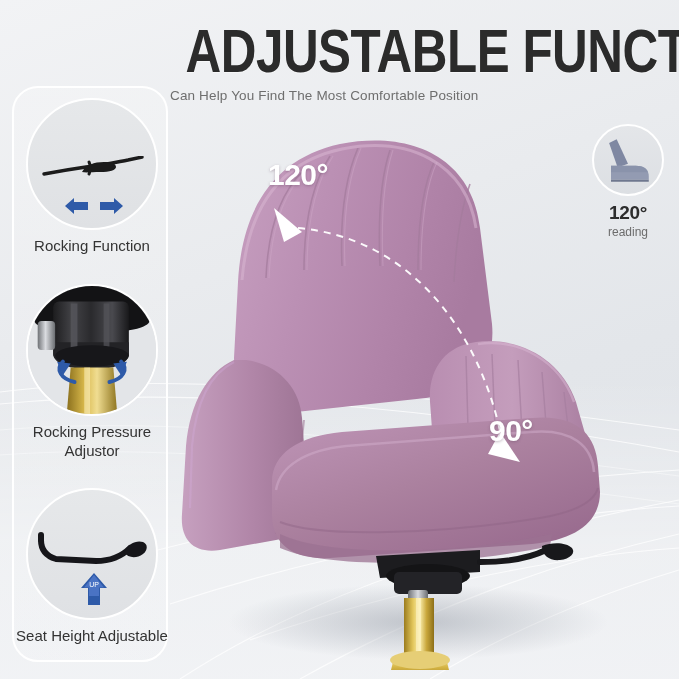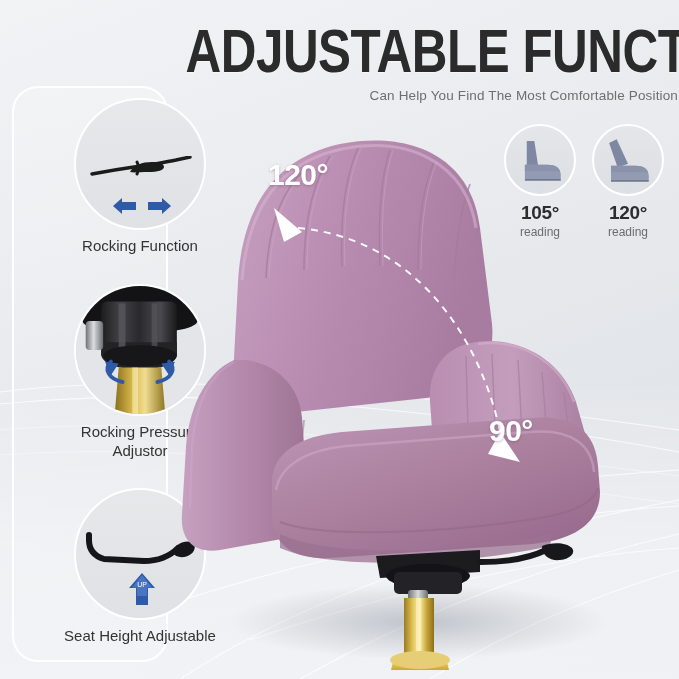--- a/index.html
+++ b/index.html
@@ -33,36 +33,36 @@
     line-height:52px;
     letter-spacing:-0.5px;
     color:#2b2b2b;
     transform:scaleX(1.0);
     white-space:nowrap;
     text-shadow:0 1px 0 rgba(255,255,255,.5);
   }
   .title span { display:inline-block; transform:scaleY(1.18) scaleX(0.95); transform-origin:center top; }
   .subtitle {
     position:absolute; left:170px; top:88px; width:508px;
-    text-align:right;
+    text-align:left;
     font-size:13.5px;
     color:#6e6e6e;
     letter-spacing:.15px;
     white-space:nowrap;
   }
 
   
   .rail {
     position:absolute; left:12px; top:86px;
     width:156px; height:576px;
     border:2px solid #ffffff;
     border-radius:26px;
     background:linear-gradient(180deg,rgba(255,255,255,.18),rgba(255,255,255,.05));
   }
-  .feature { position:absolute; left:0; width:156px;margin-left:48px; }
+  .feature { position:absolute; left:0; width:156px; }
   .feature-circle {
     position:relative;
     width:132px; height:132px; margin:0 auto;
     border-radius:50%;
     border:2px solid #ffffff;
     background:linear-gradient(180deg,#e6e8ea 0%,#dfe1e4 100%);
     overflow:hidden;
   }
   .feature-label {
     margin-top:6px; text-align:center;
@@ -203,32 +203,20 @@
           <path d="M36 78 C 28 86 34 96 48 99" stroke="#2e5aa8" stroke-width="4" fill="none" stroke-linecap="round"></path>
           <path d="M36 92 L 30 78 L 44 80 Z" fill="#2e5aa8"></path>
           <path d="M96 78 C 104 86 98 96 84 99" stroke="#2e5aa8" stroke-width="4" fill="none" stroke-linecap="round"></path>
           <path d="M96 92 L 102 78 L 88 80 Z" fill="#2e5aa8"></path>
         </svg>
       </div>
       <div class="feature-label">Rocking Pressure Adjustor</div>
     </div>
   </div>
 
-  <div class="badge" style="left:504px; top:124px">
-    <div class="badge-circle">
-      <svg viewBox="0 0 72 72">
-        <path d="M22 16 L 30 16 L 34 42 L 22 42 Z" fill="#7f88a2"></path>
-        <path d="M20 41 L 44 41 C 54 41 58 46 58 52 L 58 56 L 20 56 Z" fill="#939bb2"></path>
-        <path d="M20 41 L 44 41 C 52 41 56 44 57 48 L 20 48 Z" fill="#8a93ab"></path>
-        <path d="M20 56 L 58 56 L 58 58 L 20 58 Z" fill="#6f788f"></path>
-      </svg>
-    </div>
-    <div class="badge-value">105°</div>
-    <div class="badge-caption">reading</div>
-  </div>
 
   <div class="badge" style="left:592px; top:124px">
     <div class="badge-circle">
       <svg viewBox="0 0 72 72">
         <path d="M16 18 L 24 14 L 36 40 L 25 44 Z" fill="#7f88a2"></path>
         <path d="M18 42 L 44 42 C 54 42 58 47 58 53 L 58 57 L 18 57 Z" fill="#939bb2"></path>
         <path d="M18 42 L 44 42 C 52 42 56 45 57 49 L 18 49 Z" fill="#8a93ab"></path>
         <path d="M18 57 L 58 57 L 58 59 L 18 59 Z" fill="#6f788f"></path>
       </svg>
     </div>

